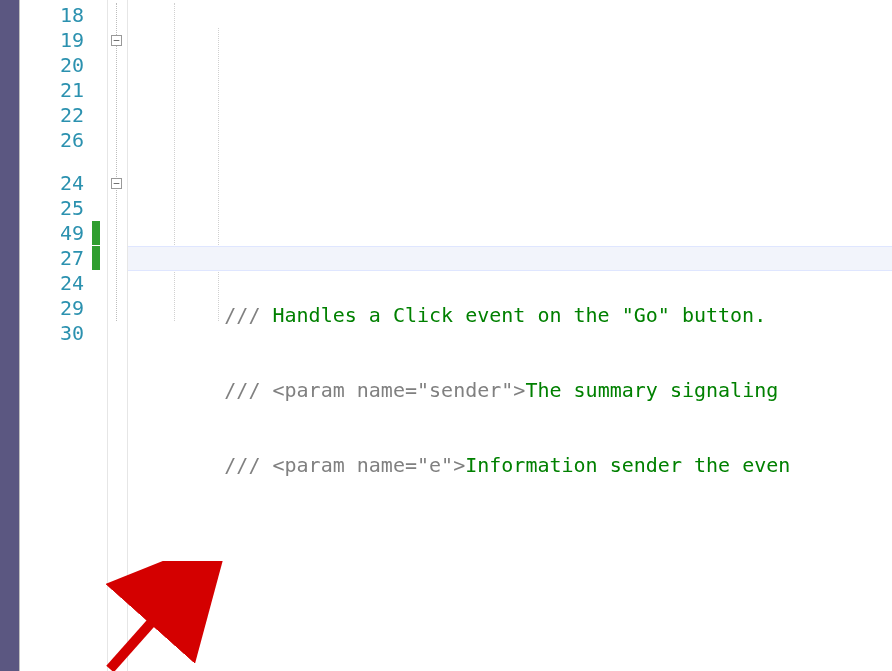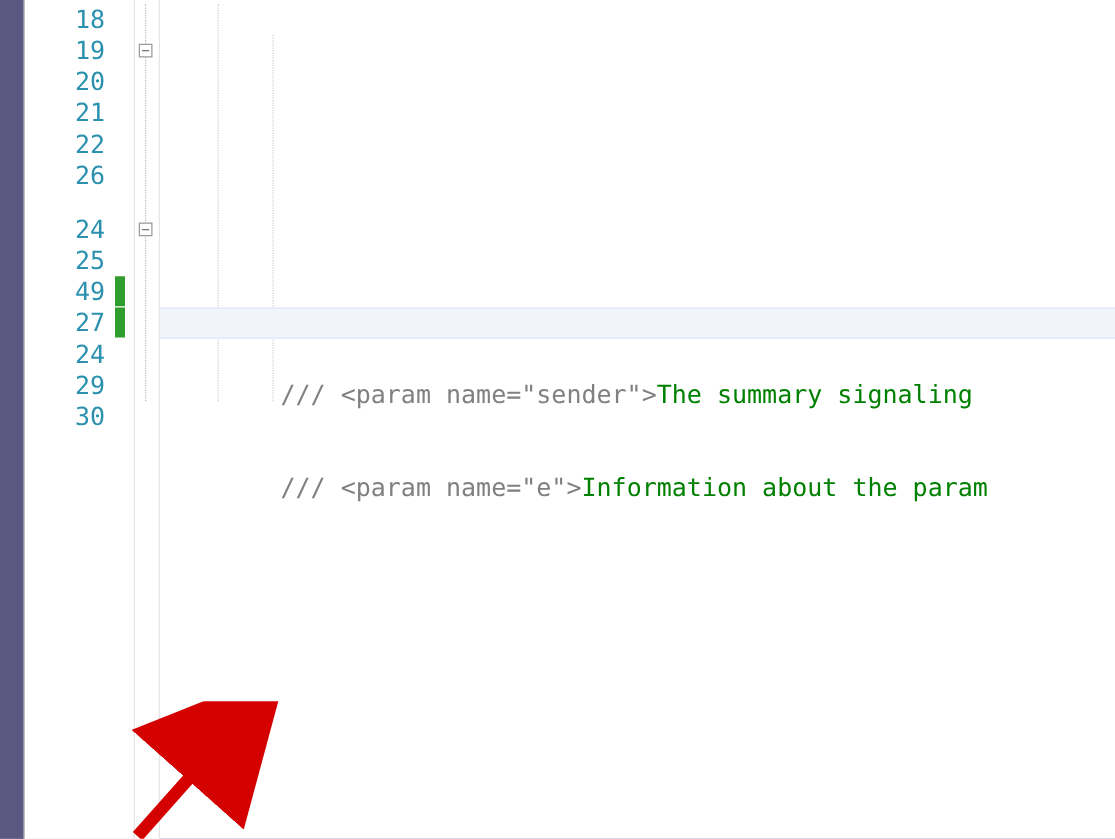--- a/index.html
+++ b/index.html
@@ -155,22 +155,23 @@
 
       <div class="indent-guides">
         <div class="vguide" style="left:46px; top:0; height:calc(25px*12 + 18px)"></div>
         <div class="vguide" style="left:90px; top:25px; height:calc(25px*11 + 18px)"></div>
       </div>
 
       <div class="current-line-bg" style="top:calc(3px + 25px*9 + 18px)"></div>
 
       <div style="position:relative;z-index:1">
         <div class="code-line"></div>
+        <div class="code-line"><span class="c-blk">        </span><span class="c-gray">/// </span><span class="c-green">Handles a Click event on the "Go" button.</span></div>
         <div class="code-line"><span class="c-blk">        </span><span class="c-gray">/// </span><span class="c-gray">&lt;param name="</span><span class="c-gray">sender</span><span class="c-gray">"&gt;</span><span class="c-green">The summary signaling </span></div>
-        <div class="code-line"><span class="c-blk">        </span><span class="c-gray">/// </span><span class="c-gray">&lt;param name="</span><span class="c-gray">e</span><span class="c-gray">"&gt;</span><span class="c-green">Information about the param</span></div>
+        <div class="code-line"><span class="c-blk">        </span><span class="c-gray">/// </span><span class="c-gray">&lt;param name="</span><span class="c-gray">e</span><span class="c-gray">"&gt;</span><span class="c-green">Information sender the even</span></div>
         
         
         
         
         
         
         
         
       </div>
     </div>

